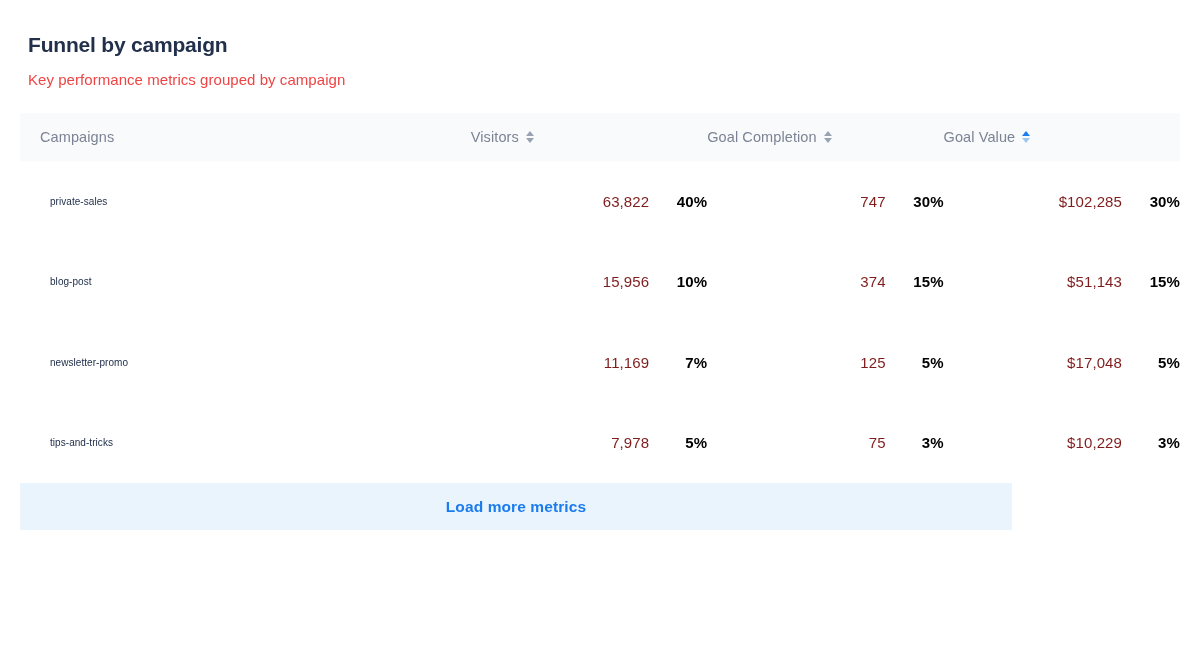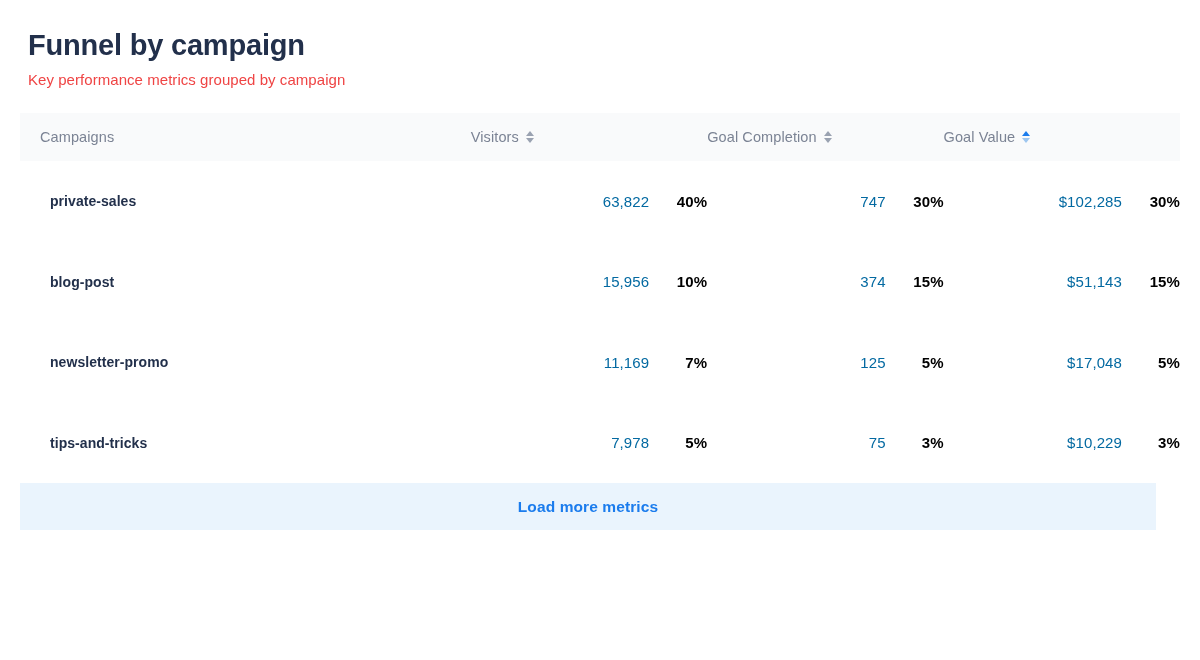--- a/index.html
+++ b/index.html
@@ -20,21 +20,21 @@
     width: 1200px;
     height: 660px;
     box-sizing: border-box;
   }
 
   
   .heading {
     padding: 28px 0 0 28px;
   }
   .panel-title {
-    font-size: 29px;
+    font-size: 21px;
     line-height: 34px;
     font-weight: 700;
     color: #22304b;
     letter-spacing: -0.2px;
     margin: 0;
   }
   .panel-subtitle {
     font-size: 15px;
     line-height: 22px;
     font-weight: 400;
@@ -110,55 +110,55 @@
     height: 80.5px;
     background: #ffffff;
   }
   tbody td {
     padding: 0;
     vertical-align: middle;
   }
   td.c-name {
     text-align: left;
     padding-left: 30px;
-    font-size: 14px;
-    font-weight: 700;
+    font-size: 10px;
+    font-weight: 400;
     color: #22304b;
     letter-spacing: 0.05px;
   }
   td.c-metric {
     text-align: right;
   }
   .metric-cell {
     display: flex;
     align-items: baseline;
     justify-content: flex-end;
     white-space: nowrap;
   }
   .m-value {
     font-size: 15px;
     font-weight: 400;
-    color: #0369a1;
+    color: #7f1d1d;
     text-align: right;
     width: 132px;
     letter-spacing: 0.1px;
   }
   .m-pct {
     font-size: 15px;
     font-weight: 700;
     color: #000000;
     text-align: right;
     width: 58px;
     letter-spacing: 0.1px;
   }
 
   
   .table-footer {
     margin: 0 20px;
-    width: 1136px;
+    width: 992px;
     height: 47px;
     background: #eaf4fd;
     display: flex;
     align-items: center;
     justify-content: center;
     cursor: pointer;
   }
   .load-more-label {
     font-size: 15.5px;
     font-weight: 700;

